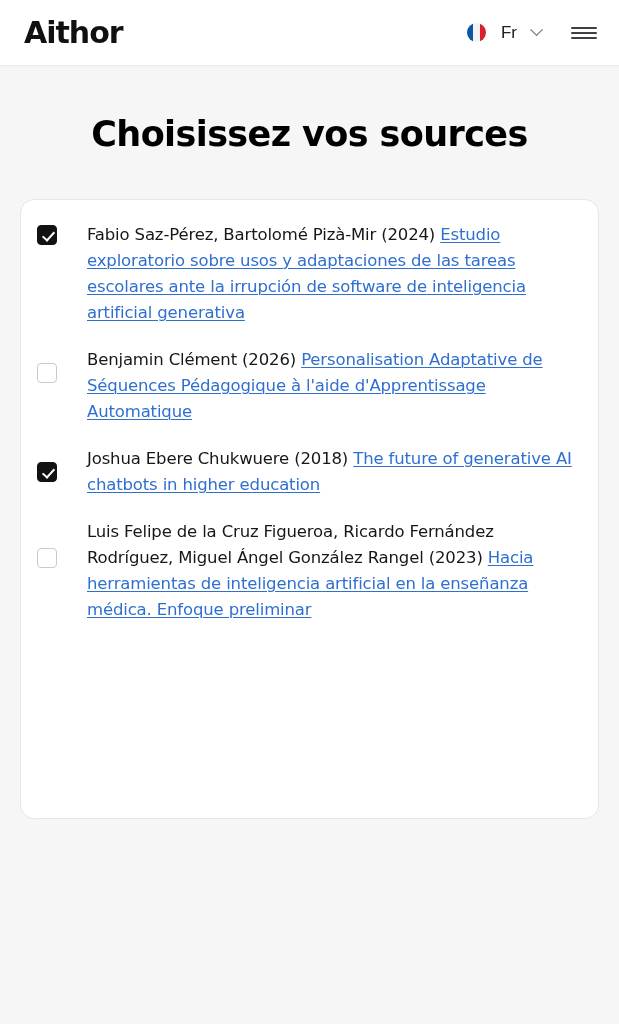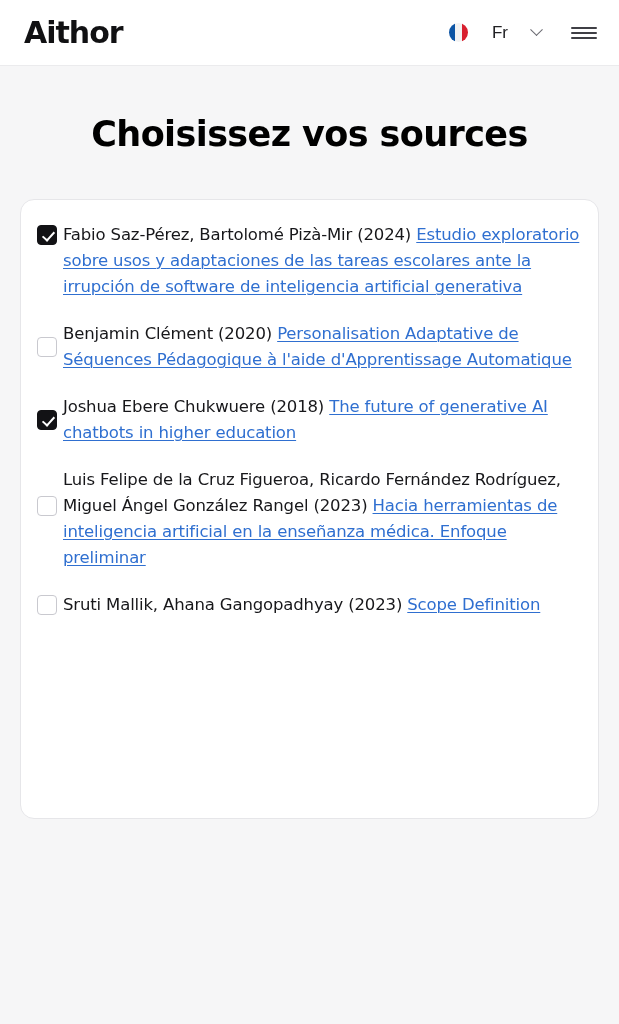--- a/index.html
+++ b/index.html
@@ -35,21 +35,21 @@
     font-family: "DejaVu Sans", sans-serif;
   }
   .header-right {
     display: flex;
     align-items: center;
     gap: 30px;
   }
   .lang {
     display: flex;
     align-items: center;
-    gap: 24px;
+    gap: 15px;
     cursor: pointer;
   }
   .flag {
     width: 19px; height: 19px;
     border-radius: 50%;
     overflow: hidden;
     display: block;
     position: relative;
     flex: none;
   }
@@ -100,21 +100,21 @@
     background: #ffffff;
     border: 1px solid #e6e6e9;
     border-radius: 14px;
     padding: 22px 18px 22px 16px;
     min-height: 620px;
   }
 
   .item {
     display: flex;
     align-items: flex-start;
-    gap: 6px;
+    gap: 30px;
     margin-bottom: 21px;
   }
   .item:last-child { margin-bottom: 0; }
 
   .cbwrap {
     padding-top: 3px;
     flex: none;
   }
   .cb {
     width: 20px; height: 20px;
@@ -194,21 +194,21 @@
       <div class="text">
         <span class="authors">Fabio Saz-Pérez, Bartolomé Pizà-Mir (2024) </span><a href="#">Estudio exploratorio sobre usos y adaptaciones de las tareas escolares ante la irrupción de software de inteligencia artificial generativa</a>
       </div>
     </div>
 
     <div class="item mid">
       <div class="cbwrap">
         <span class="cb"></span>
       </div>
       <div class="text">
-        <span class="authors">Benjamin Clément (2020) </span><a href="#">Personalisation Adaptative de Séquences Pédagogique à l'aide d'Apprentissage Automatique</a>
+        <span class="authors">Benjamin Clément (2026) </span><a href="#">Personalisation Adaptative de Séquences Pédagogique à l'aide d'Apprentissage Automatique</a>
       </div>
     </div>
 
 
 
 
     <div class="item mid">
       <div class="cbwrap">
         <span class="cb checked"></span>
       </div>
@@ -220,23 +220,15 @@
     <div class="item mid2">
       <div class="cbwrap">
         <span class="cb"></span>
       </div>
       <div class="text">
         <span class="authors">Luis Felipe de la Cruz Figueroa, Ricardo Fernández Rodríguez, Miguel Ángel González Rangel (2023) </span><a href="#">Hacia herramientas de inteligencia artificial en la enseñanza médica. Enfoque preliminar</a>
       </div>
     </div>
 
 
-    <div class="item">
-      <div class="cbwrap">
-        <span class="cb"></span>
-      </div>
-      <div class="text">
-        <span class="authors">Sruti Mallik, Ahana Gangopadhyay (2023) </span><a href="#">Scope Definition</a>
-      </div>
-    </div>
 
   </div>
 </div>
 
 </body></html>

